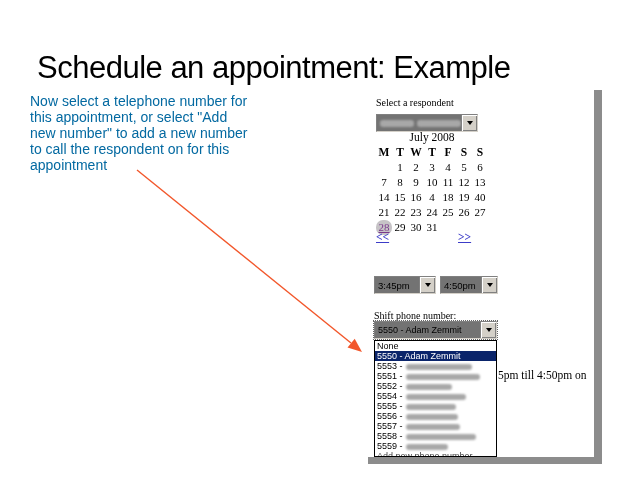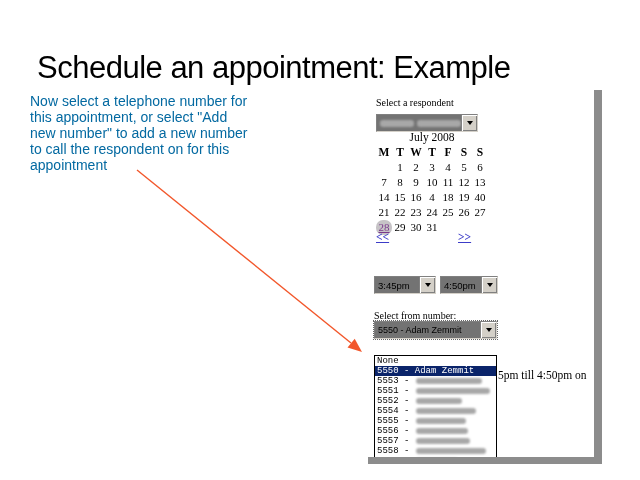--- a/index.html
+++ b/index.html
@@ -64,23 +64,23 @@
   .cal-grid{top:72px;}
   .cal-cell{width:16px;height:15px;text-align:center;font-size:11px;line-height:15px;font-family:"Liberation Serif",serif;}
   .cal-cell.head{font-weight:bold;font-size:11.5px;}
   .cal-cell.sel{background:var(--selday-bg,#c6c3c6);color:var(--selday-fg,#7a378b);text-decoration:underline;border-radius:7px;}
   .cal-nav{position:absolute;top:143px;font-size:11.5px;color:var(--link,#3c3cc8);text-decoration:underline;font-weight:bold;}
   .nav-prev{left:8px;}
   .nav-next{left:90px;}
 
   
   .phone-list{
-    position:absolute;left:6px;top:267px;width:123px;height:117px;
+    position:absolute;left:6px;top:252px;width:123px;height:117px;
     background:#fff;border:1px solid #000;box-sizing:border-box;overflow:hidden;
-    font-family:Liberation Mono, monospace;font-size:9px;
+    font-family:Liberation Sans, sans-serif;font-size:9px;
   }
   .list-item{height:10px;line-height:10px;padding-left:2px;white-space:nowrap;color:#000;}
   .list-item.selected{background:var(--sel-bg,#0a246a);color:var(--sel-fg,#ffffff);}
   .list-item .blur-blob{height:6px;margin-left:1px;}
   .list-item.cutoff{filter:blur(0.4px);color:#444;}
 </style>
 </head>
 <body>
 
 <div class="slide-title">Schedule an appointment: Example</div>
@@ -167,21 +167,21 @@
         <span class="tri"></span>
       </span>
   </div>
   <div class="win-select sel-to">
     <span class="val">4:50pm</span>
     <span class="drop-btn">
         <span class="tri"></span>
       </span>
   </div>
 
-  <div class="label lbl-phone">Select from number:</div>
+  <div class="label lbl-phone">Shift phone number:</div>
 
   <div class="win-select sel-phone">
     <span class="val">5550 - Adam Zemmit</span>
     <span class="drop-btn">
         <span class="tri"></span>
       </span>
   </div>
 
   <div class="phone-list">
       <div class="list-item">None</div>

